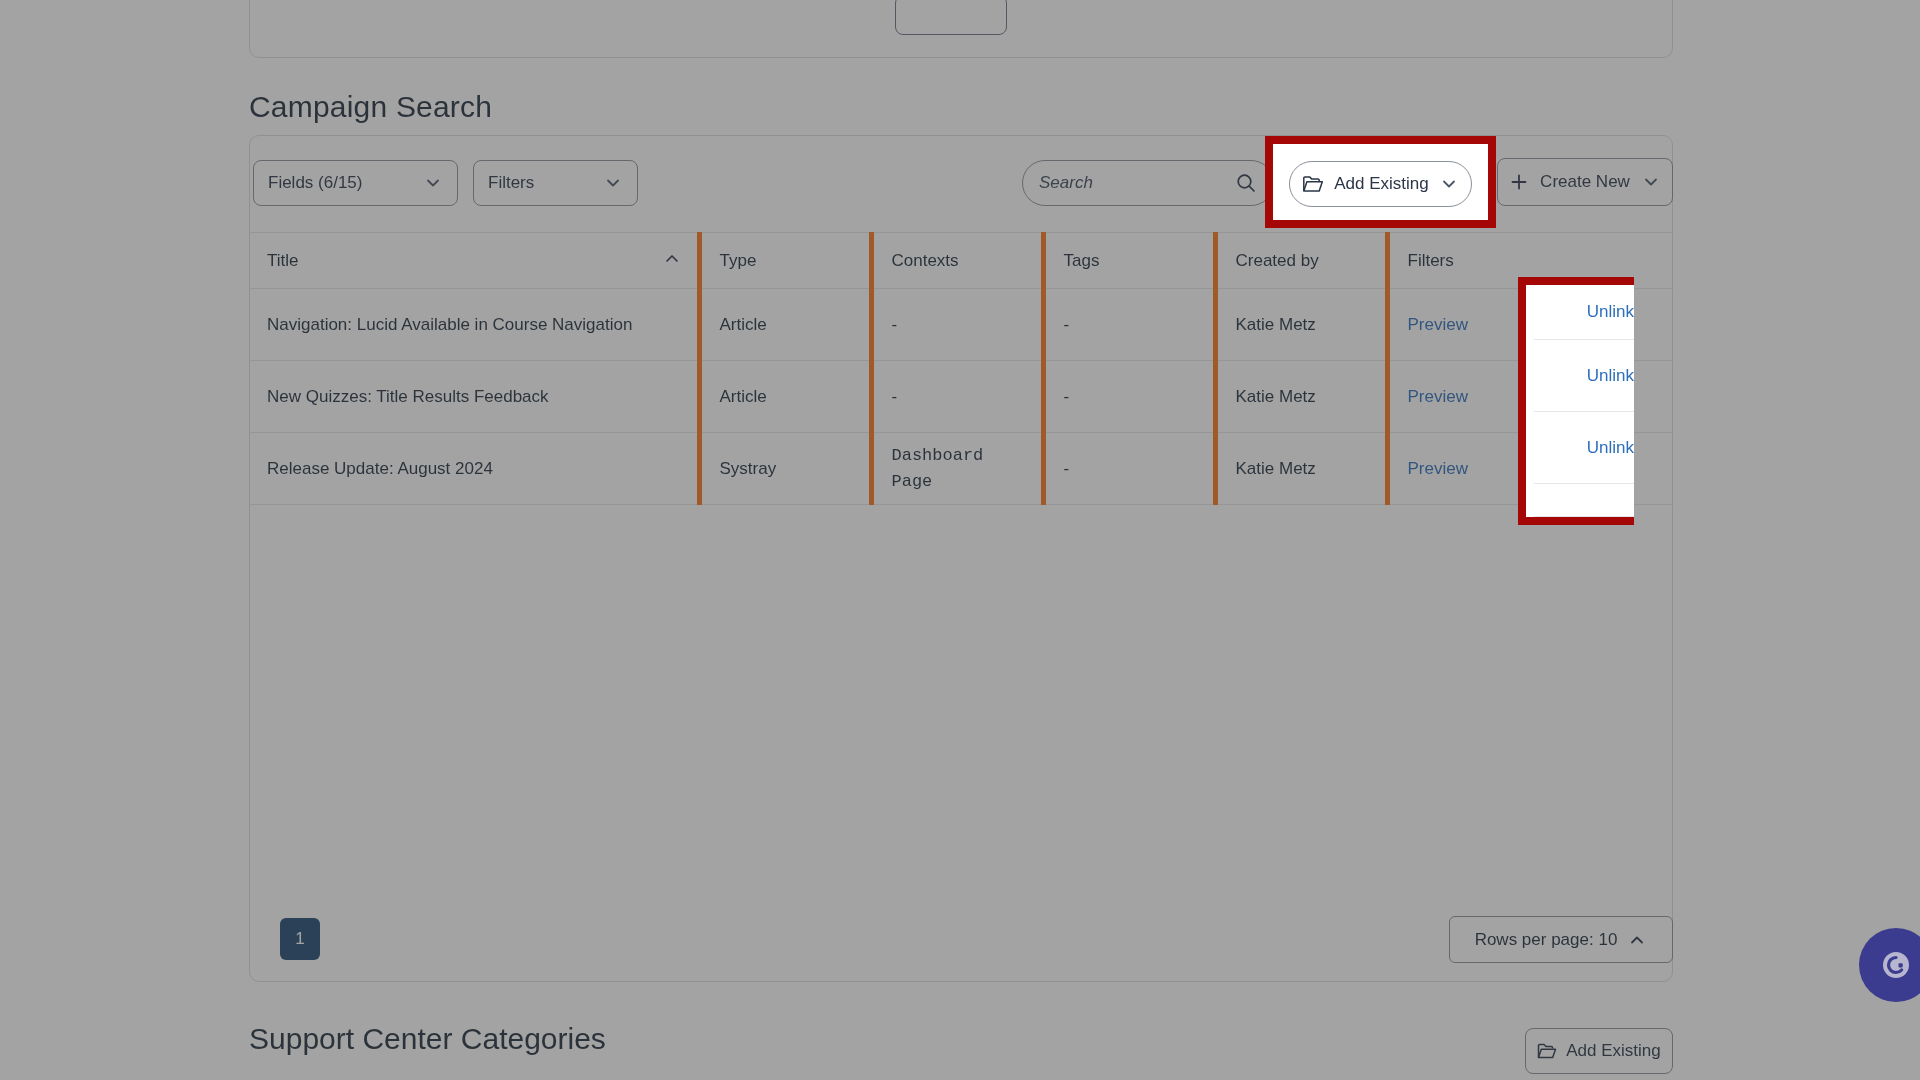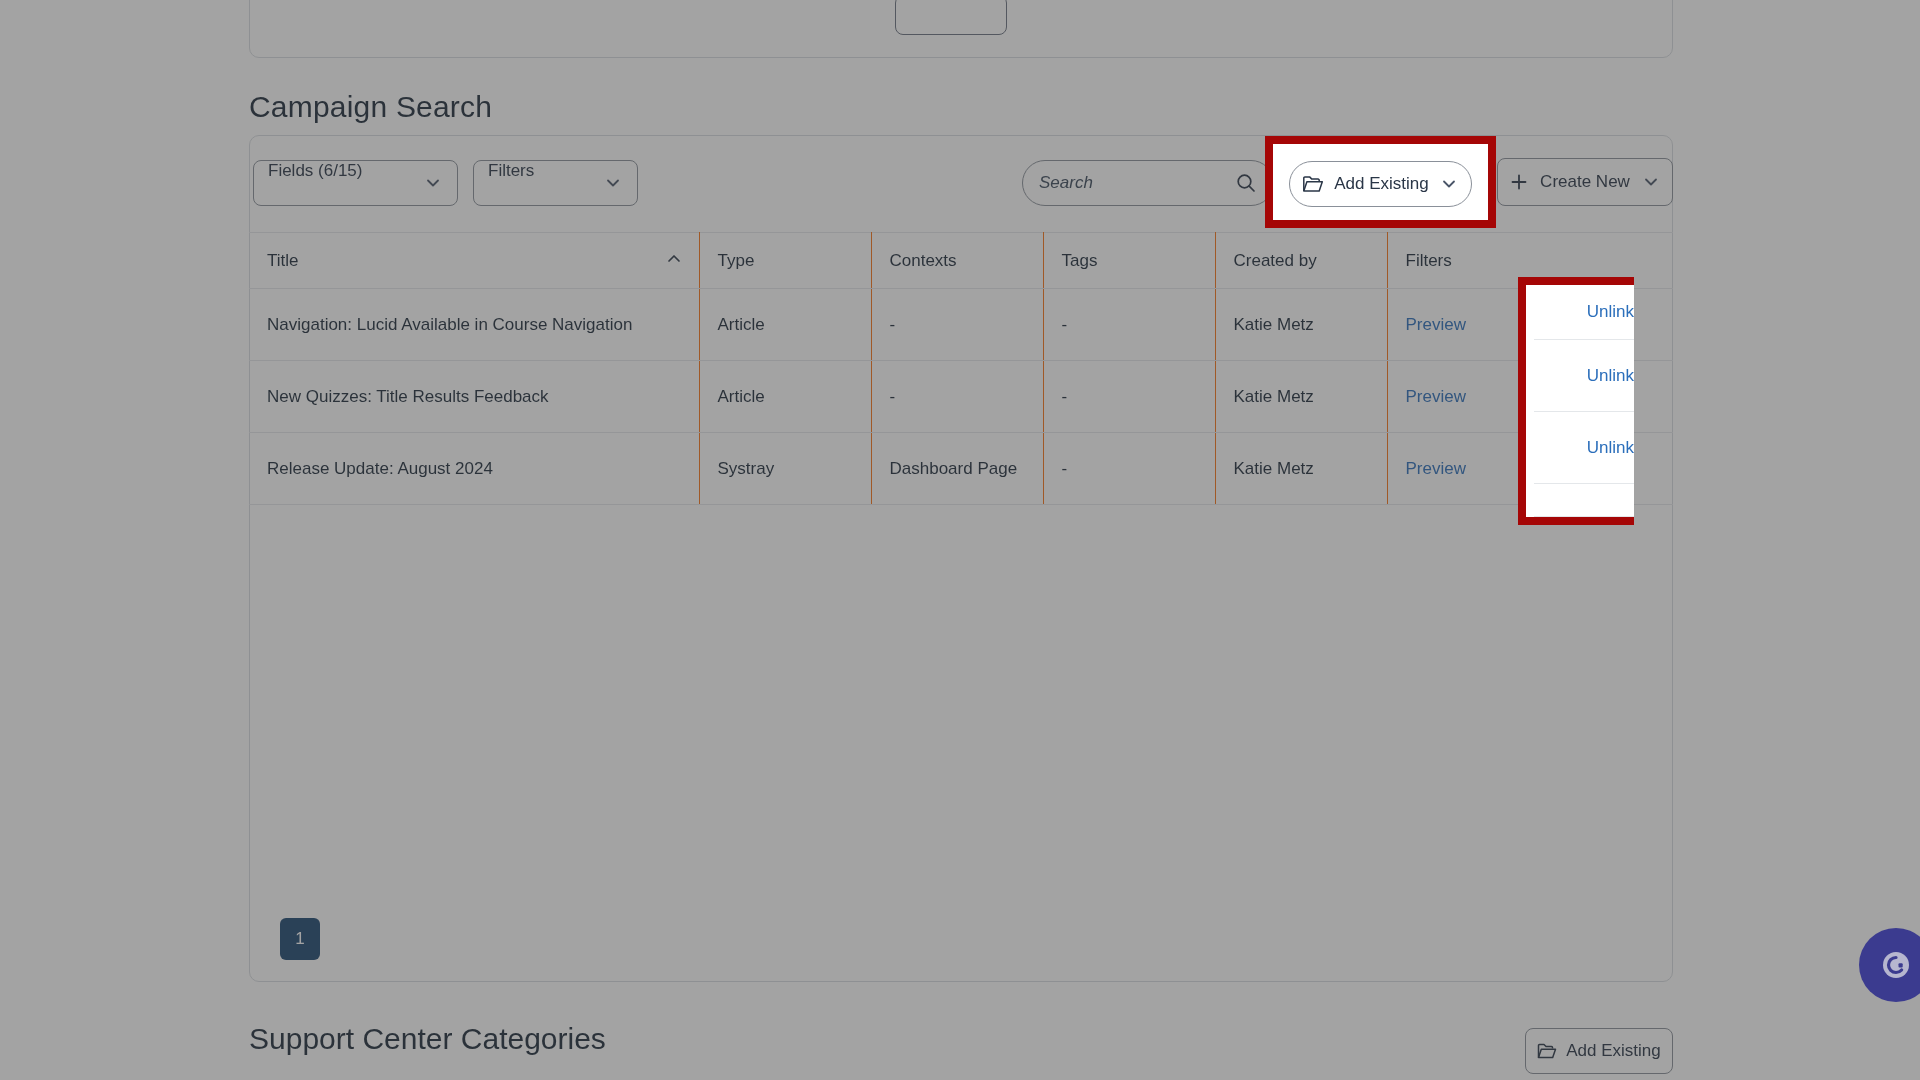--- a/index.html
+++ b/index.html
@@ -73,20 +73,21 @@
   
   .pill {
     position: absolute;
     box-sizing: border-box;
     border: 1px solid #8a9099;
     border-radius: 8px;
     background: transparent;
     color: #2a3647;
     font-size: 17px;
     display: flex;
+    align-items: center;
   }
 
   #fields-dd  { left: 253px; top: 160px; width: 205px; height: 46px; padding: 0 14px; justify-content: space-between; }
   #filters-dd { left: 473px; top: 160px; width: 165px; height: 46px; padding: 0 14px; justify-content: space-between; }
 
   #search-box {
     position: absolute;
     left: 1022px; top: 160px;
     width: 252px; height: 46px;
     box-sizing: border-box;
@@ -124,21 +125,21 @@
     border-collapse: collapse;
     table-layout: fixed;
   }
   #table th, #table td {
     text-align: left;
     font-weight: normal;
     color: #1d2b3a;
     font-size: 17px;
     padding: 0 18px;
     border-bottom: 1px solid #e4e7ea;
-    border-right: 1px solid #f97316;
+    border-right: 5px solid #f97316;
     vertical-align: middle;
     box-sizing: border-box;
   }
   #table th {
     height: 56px;
     border-top: 1px solid #e4e7ea;
     color: #1d2b3a;
   }
   #table td { height: 72px; }
   #table th:last-child, #table td:last-child { border-right: none; }
@@ -149,21 +150,21 @@
     right: 16px; top: 50%;
     transform: translateY(-50%);
   }
 
   a.link {
     color: #2c6fbb;
     text-decoration: none;
     font-size: 17px;
   }
 
-  .cell-multiline { line-height: 26px; }
+  .cell-multiline { line-height: 26px; font-family: Liberation Mono, monospace; }
 
   
   #page-btn {
     position: absolute;
     left: 280px; top: 918px;
     width: 40px; height: 42px;
     background: #1c4670;
     color: #ffffff;
     border-radius: 6px;
     display: flex; align-items: center; justify-content: center;
@@ -383,20 +384,28 @@
           <td>Katie Metz</td>
           <td>
             <a class="link" href="#">Preview</a>
           </td>
         </tr>
       </tbody>
     </table>
 
     <div id="page-btn">1</div>
 
+    <div id="rows-per-page">
+      <span>Rows per page: 10</span>
+      <span class="ico">
+        <svg width="20" height="20" viewBox="0 0 20 20">
+            <path d="M5 12.5 L10 7.5 L15 12.5" fill="none" stroke="#2a3647" stroke-width="1.8" stroke-linecap="round" stroke-linejoin="round"></path>
+          </svg>
+      </span>
+    </div>
 
     <div id="bottom-title">Support Center Categories</div>
     <div id="bottom-add-existing">
       <span class="ico">
         <svg width="20" height="18" viewBox="0 0 20 18">
             <path d="M1.5 15.5 V3.5 a1 1 0 0 1 1-1 H7 l2 2 h5.5 a1 1 0 0 1 1 1 v1" fill="none" stroke="#2a3647" stroke-width="1.5" stroke-linejoin="round"></path>
             <path d="M1.5 15.5 L4.3 7.3 h14.2 L15.7 15.5 Z" fill="none" stroke="#2a3647" stroke-width="1.5" stroke-linejoin="round"></path>
           </svg>
       </span>
       <span>Add Existing</span>

